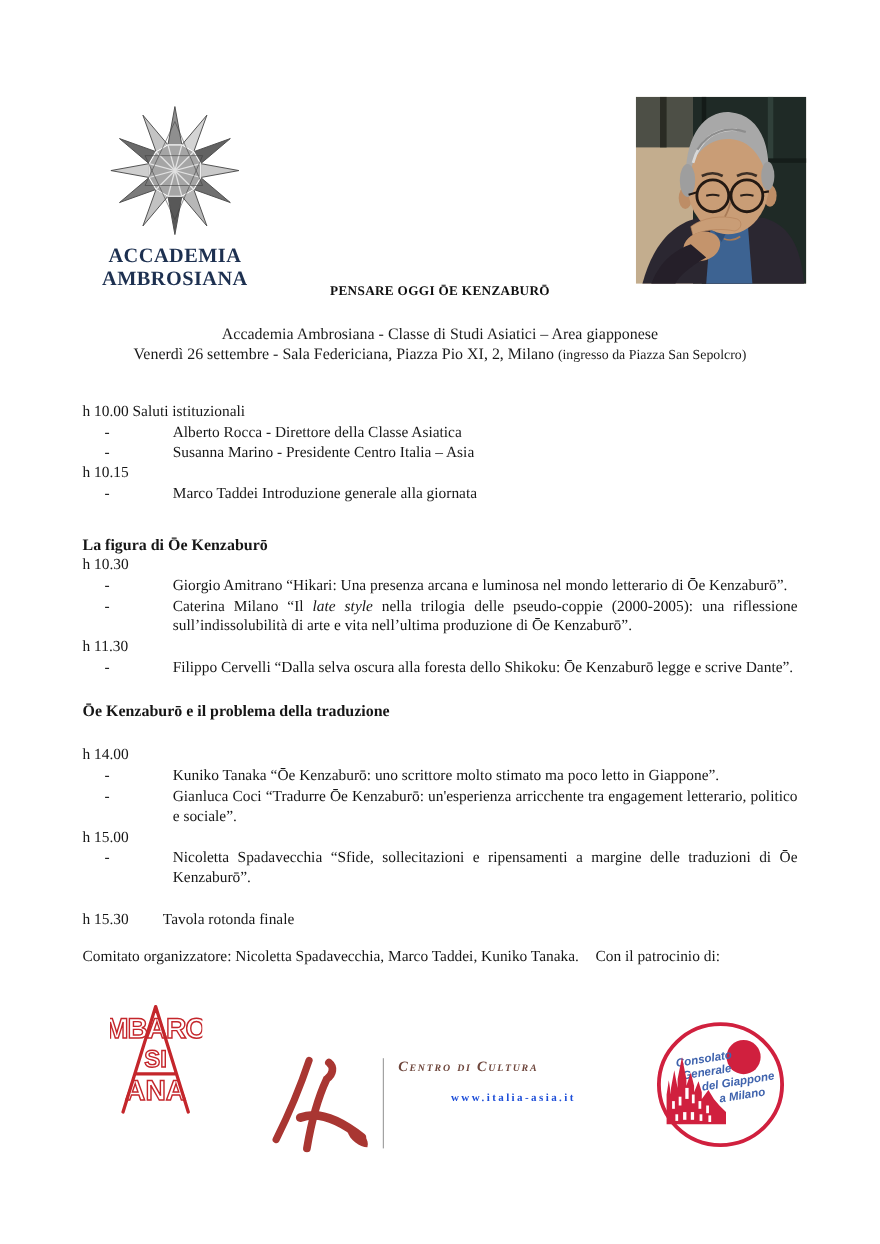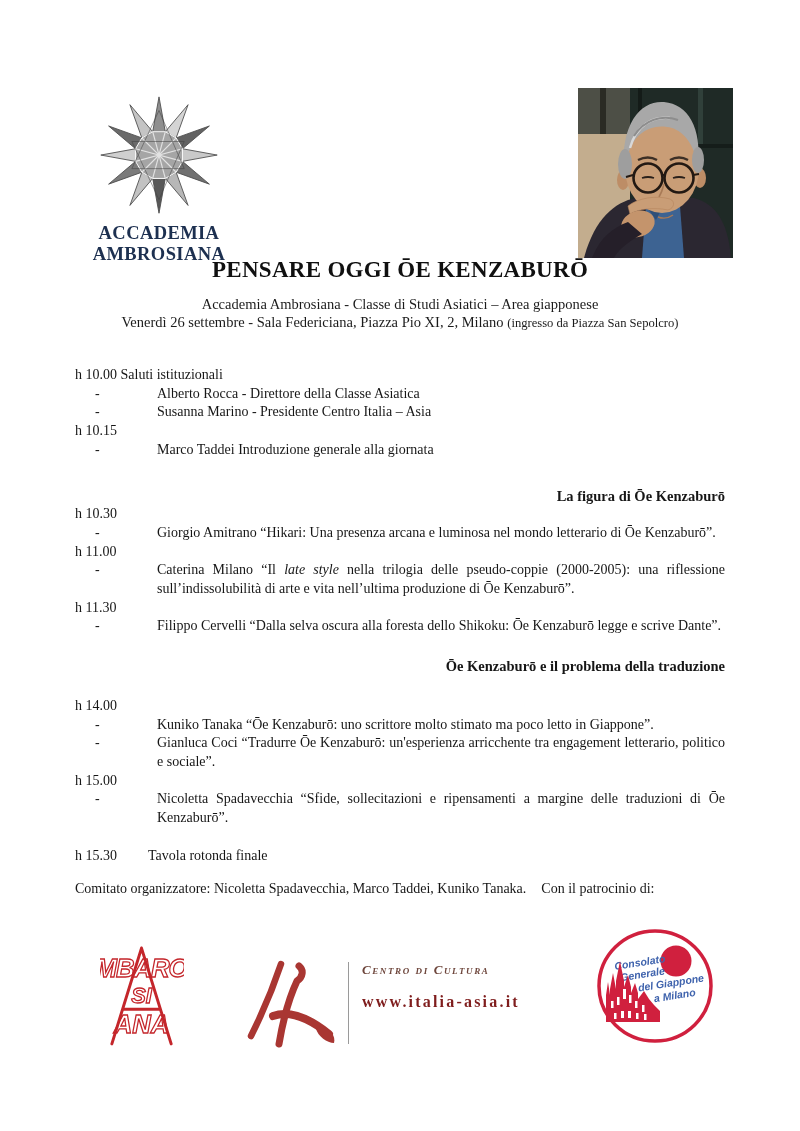--- a/index.html
+++ b/index.html
@@ -7,52 +7,52 @@
     position:relative;width:800px;height:1131px;background:#ffffff;
     font-family:"Liberation Serif",serif;color:#161616;overflow:hidden;
   }
   
   .academy-logo{position:absolute;left:85px;top:92px;width:148px;text-align:center;}
   .academy-logo svg{display:block;margin:0 auto;}
   .academy-name{color:#1d3050;font-weight:bold;font-size:18.5px;line-height:19px;letter-spacing:.4px;margin-top:2px;}
   .portrait{position:absolute;left:578px;top:88px;width:155px;height:170px;}
   .doc-title{
     position:absolute;left:0;right:0;top:257px;text-align:center;
-    font-weight:bold;font-size:23px;letter-spacing:.3px;color:#101010;
+    font-weight:bold;font-size:12px;letter-spacing:.3px;color:#101010;
   }
   .subtitle{
     position:absolute;left:0;right:0;top:295px;text-align:center;
     font-size:14.5px;line-height:18px;color:#1b1b1b;
   }
   .subtitle .note{font-size:12.6px;}
   
   .content{
     position:absolute;left:75px;right:75px;top:366px;
     font-size:14px;line-height:18.7px;
   }
   .time-line{white-space:nowrap;}
   .item{display:flex;padding-left:20px;}
   .item .dash{flex:0 0 30px;}
   .item .talk{flex:1;margin-left:32px;}
   .item .talk.just{text-align:justify;}
-  .section-heading{text-align:right;font-weight:bold;font-size:14.5px;}
+  .section-heading{text-align:left;font-weight:bold;font-size:14.5px;}
   .gap-md{height:21px;}
   .gap-lg{height:27px;}
   .closing-line{margin-top:19px;}
   .closing-line .c-time{display:inline-block;min-width:73px;}
   .comitato-line{margin-top:15px;}
   .comitato-line .patrocinio{margin-left:15px;}
   
-  .logo-ambrosiana{position:absolute;left:100px;top:944px;font-style:italic;}
+  .logo-ambrosiana{position:absolute;left:100px;top:911px;}
   .logo-ia-brush{position:absolute;left:243px;top:960px;}
   .ia-divider{position:absolute;left:348px;top:962px;width:1px;height:82px;background:#9a9a9a;}
   .ia-text{position:absolute;left:362px;top:962px;width:180px;font-family:"Liberation Serif",serif;}
   .ia-line1{font-variant:small-caps;font-weight:bold;font-size:13px;letter-spacing:1.6px;color:#6e463c;font-style:italic;}
   .ia-line2{font-variant:small-caps;font-weight:bold;font-size:21.5px;letter-spacing:2.5px;color:#9c3333;margin-top:1px;}
-  .ia-url{font-weight:bold;font-size:16px;letter-spacing:2.2px;color:#7f1d1d;margin-top:15px;}
+  .ia-url{font-weight:bold;font-size:10px;letter-spacing:2.2px;color:#1d4ed8;margin-top:15px;margin-left:48px;}
   .logo-consolato{position:absolute;left:594px;top:927px;}
   .cons-text{font-family:"Liberation Sans",sans-serif;font-weight:bold;font-style:italic;font-size:10.5px;fill:#3f63ad;}
   .amb-letters{font-family:"Liberation Sans",sans-serif;font-weight:bold;fill:none;stroke:#c4262b;stroke-width:1.3px;}
 </style>
 </head>
 <body>
 
 <div class="page">
 
   <div class="academy-logo">
@@ -152,21 +152,20 @@
       <div class="talk">Marco Taddei Introduzione generale alla giornata</div>
     </div>
 
     <div class="gap-lg"></div>
     <div class="section-heading">La figura di Ōe Kenzaburō</div>
     <div class="time-line">h 10.30</div>
     <div class="item">
       <span class="dash">-</span>
       <div class="talk">Giorgio Amitrano “Hikari: Una presenza arcana e luminosa nel mondo letterario di Ōe Kenzaburō”.</div>
     </div>
-    <div class="time-line">h 11.00</div>
     <div class="item">
       <span class="dash">-</span>
       <div class="talk just"><span>Caterina Milano “Il </span><i>late style</i><span> nella trilogia delle pseudo-coppie (2000-2005): una riflessione sull’indissolubilità di arte e vita nell’ultima produzione di Ōe Kenzaburō”.</span></div>
     </div>
     <div class="time-line">h 11.30</div>
     <div class="item">
       <span class="dash">-</span>
       <div class="talk">Filippo Cervelli “Dalla selva oscura alla foresta dello Shikoku: Ōe Kenzaburō legge e scrive Dante”.</div>
     </div>
 

